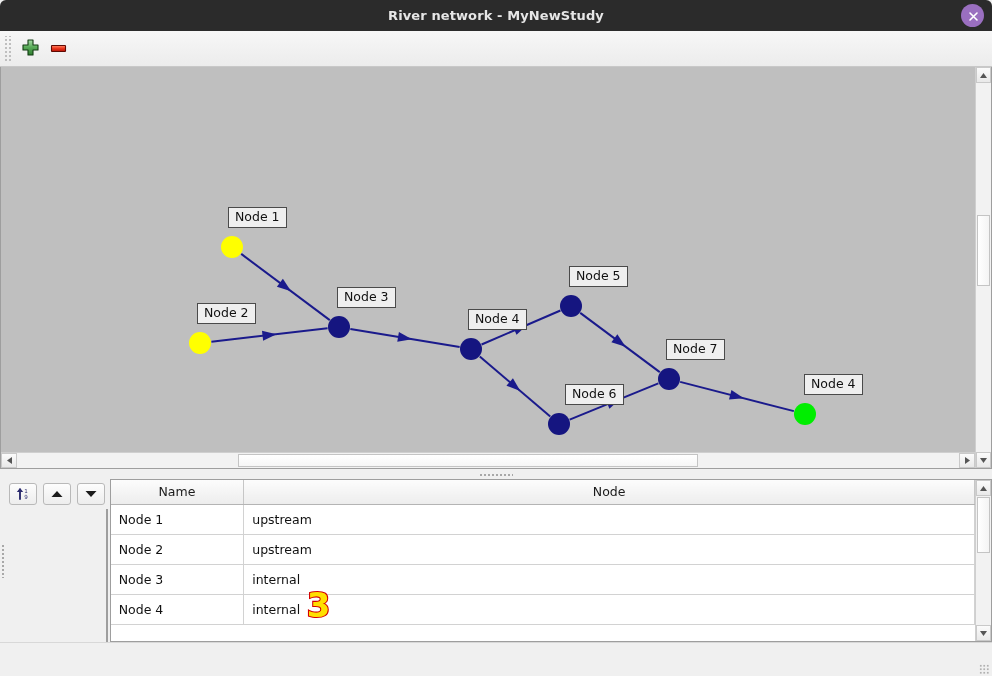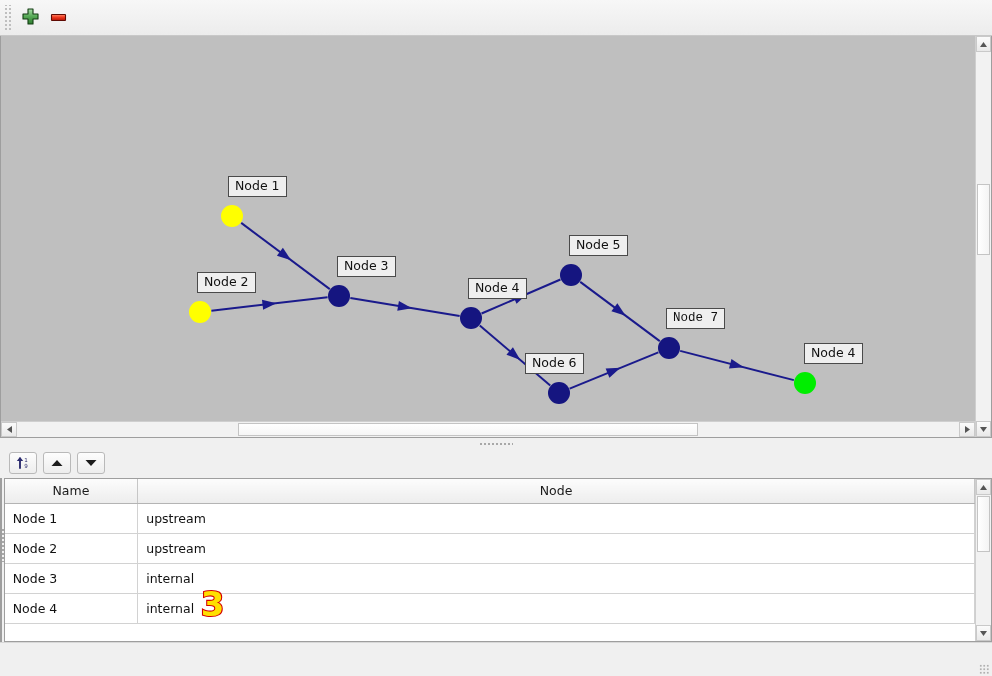--- a/index.html
+++ b/index.html
@@ -174,21 +174,21 @@
   
   .bottom {
     flex: 1 1 auto;
     display: flex;
     background: #f0f0f0;
     min-height: 0;
     position: relative;
   }
   .pane {
     display: flex;
-    flex-direction: column;
+    flex-direction: row;
     min-width: 0;
     position: relative;
     justify-content: space-between;
   }
   .pane-left  { width: 709px; }
   .vsplit {
     width: 10px;
     display: flex; align-items: center; justify-content: center;
     cursor: col-resize;
     background: #f0f0f0;
@@ -271,20 +271,28 @@
     width: 10px; height: 10px;
     background-image: radial-gradient(circle, #b0b0b0 .9px, transparent 1.1px);
     background-size: 3.5px 3.5px;
   }
 </style>
 </head>
 <body>
 
 <div id="app">
 
+  <div class="titlebar">
+    <div class="titlebar-text">River network - MyNewStudy</div>
+    <button class="close-btn">
+      <svg width="13" height="13" viewBox="0 0 13 13">
+        <path d="M3 3 L10 10 M10 3 L3 10" stroke="#ffffff" stroke-width="1.6" stroke-linecap="round" fill="none"></path>
+      </svg>
+    </button>
+  </div>
 
   <div class="toolbar">
     <div class="grip"></div>
     <button class="tool-btn">
       <svg width="19" height="19" viewBox="0 0 19 19">
         <defs>
           <linearGradient id="gplus" x1="0" y1="0" x2="0" y2="1">
             <stop offset="0%" stop-color="#a9dca9"></stop>
             <stop offset="48%" stop-color="#58ab58"></stop>
             <stop offset="100%" stop-color="#2f7d2f"></stop>
@@ -344,22 +352,22 @@
             <circle cx="668" cy="312" r="11" fill="#151580"></circle>
             <circle cx="804" cy="347" r="11" fill="#00ee00"></circle>
           </g>
       </svg>
       <div id="label-layer">
           <div class="node-label" style="left: 227px; top: 140px;">Node 1</div>
           <div class="node-label" style="left: 196px; top: 236px;">Node 2</div>
           <div class="node-label" style="left: 336px; top: 220px;">Node 3</div>
           <div class="node-label" style="left: 467px; top: 242px;">Node 4</div>
           <div class="node-label" style="left: 568px; top: 199px;">Node 5</div>
-          <div class="node-label" style="left: 524px; top: 317px;">Node 6</div>
-          <div class="node-label" style="left: 665px; top: 272px; font-family: Liberation Mono, monospace;">Node 7</div>
+          <div class="node-label" style="left: 564px; top: 317px;">Node 6</div>
+          <div class="node-label" style="left: 665px; top: 272px;">Node 7</div>
           <div class="node-label" style="left: 803px; top: 307px;">Node 4</div>
         </div>
     </div>
 
     <div class="vsb">
       <div class="vsb-up">
         <svg width="7" height="5" viewBox="0 0 7 5">
           <path d="M3.5 0 L7 5 L0 5 Z" fill="#555"></path>
         </svg>
       </div>

